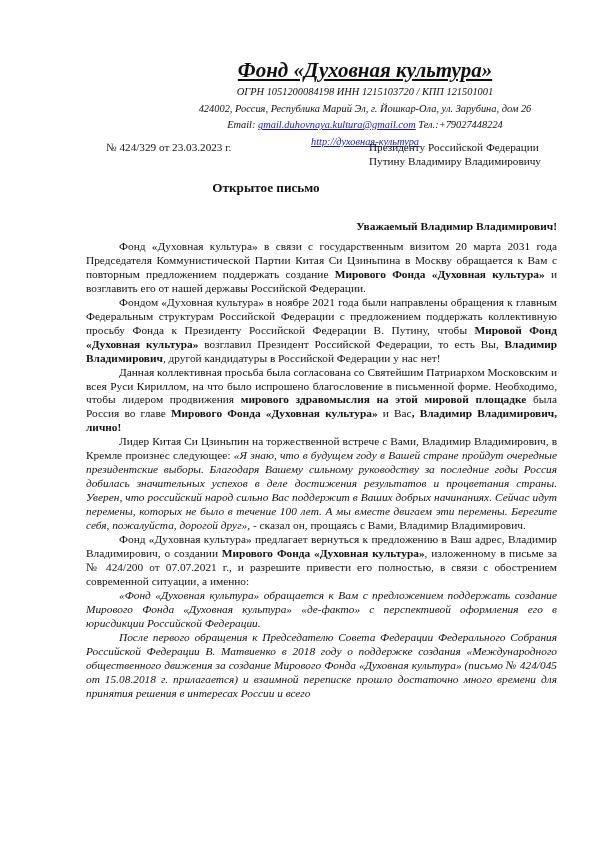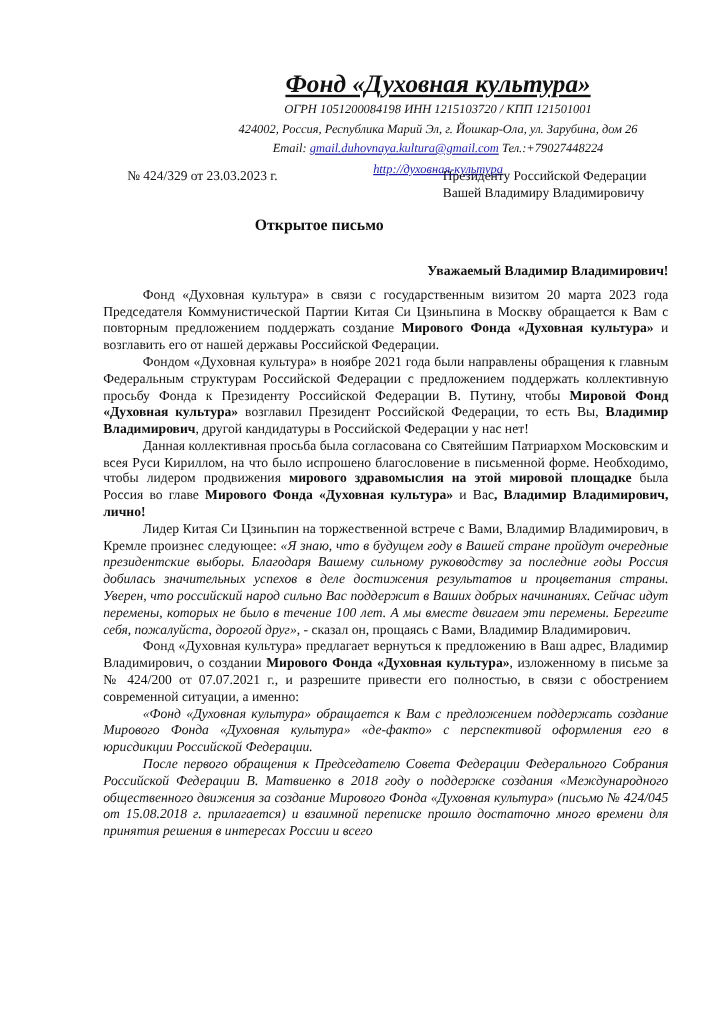--- a/index.html
+++ b/index.html
@@ -34,29 +34,29 @@
     <p class="hline">ОГРН 1051200084198 ИНН 1215103720 / КПП 121501001</p>
     <p class="hline">424002, Россия, Республика Марий Эл, г. Йошкар-Ола, ул. Зарубина, дом 26</p>
     <p class="hline"><span>Email: </span><a class="email">gmail.duhovnaya.kultura@gmail.com</a><span>  Тел.:+79027448224</span></p>
     <p class="hline"><a class="link">http://духовная-культура</a></p>
   </div>
 
   <div class="meta">
     <div class="outno">№ 424/329 от 23.03.2023 г.</div>
     <div class="addressee">
       <div>Президенту Российской Федерации</div>
-      <div>Вашей Владимиру Владимировичу</div>
+      <div>Путину Владимиру Владимировичу</div>
     </div>
   </div>
 
   <div class="letter-title">Открытое письмо</div>
   <div class="salutation">Уважаемый Владимир Владимирович!</div>
 
   <div class="body">
-    <p><span>Фонд «Духовная культура» в связи с государственным визитом 20 марта 2023 года Председателя Коммунистической Партии Китая Си Цзиньпина в Москву обращается к Вам с повторным предложением поддержать создание </span><b>Мирового Фонда «Духовная культура»</b><span> и возглавить его от нашей державы Российской Федерации.</span></p>
+    <p><span>Фонд «Духовная культура» в связи с государственным визитом 20 марта 2031 года Председателя Коммунистической Партии Китая Си Цзиньпина в Москву обращается к Вам с повторным предложением поддержать создание </span><b>Мирового Фонда «Духовная культура»</b><span> и возглавить его от нашей державы Российской Федерации.</span></p>
     <p><span>Фондом «Духовная культура» в ноябре 2021 года  были направлены обращения к главным Федеральным структурам Российской Федерации с предложением поддержать коллективную  просьбу Фонда к Президенту Российской Федерации В. Путину, чтобы </span><b>Мировой Фонд «Духовная культура»</b><span> возглавил Президент Российской Федерации, то есть Вы, </span><b>Владимир Владимирович</b><span>, другой кандидатуры в Российской Федерации у нас нет!</span></p>
     <p><span>Данная коллективная просьба была согласована со Святейшим  Патриархом Московским и всея Руси Кириллом, на что было испрошено благословение в письменной форме. Необходимо, чтобы лидером продвижения </span><b>мирового здравомыслия на этой мировой площадке</b><span> была Россия во главе </span><b>Мирового Фонда «Духовная культура»</b><span> и Вас</span><b>, Владимир Владимирович, лично!</b></p>
     <p><span>Лидер Китая Си Цзиньпин на торжественной встрече с Вами, Владимир Владимирович, в Кремле произнес следующее: </span><span class="bi">«Я знаю, что в будущем году в Вашей стране пройдут очередные президентские выборы. Благодаря Вашему сильному руководству за последние годы Россия добилась значительных успехов в деле достижения результатов и процветания страны. Уверен, что российский народ сильно Вас поддержит в Ваших добрых начинаниях. Сейчас идут перемены, которых не было в течение 100 лет. А мы вместе двигаем эти перемены. Берегите себя, пожалуйста, дорогой друг»,</span><span> - сказал он, прощаясь с Вами, Владимир Владимирович.</span></p>
     <p><span>Фонд «Духовная культура» предлагает вернуться к предложению в Ваш адрес, Владимир Владимирович, о создании </span><b>Мирового Фонда «Духовная культура»</b><span>, изложенному в письме за № 424/200 от 07.07.2021 г., и разрешите привести его полностью, в связи с обострением современной ситуации, а именно:</span></p>
     <p class="bi">«Фонд «Духовная культура» обращается к Вам с предложением поддержать создание Мирового Фонда «Духовная культура» «де-факто» с перспективой оформления его в юрисдикции Российской Федерации.</p>
     <p class="bi">После первого обращения к Председателю Совета Федерации Федерального Собрания Российской Федерации В. Матвиенко в 2018 году о поддержке создания «Международного общественного движения за создание Мирового Фонда «Духовная культура» (письмо № 424/045 от 15.08.2018 г. прилагается) и взаимной переписке прошло достаточно много времени для принятия решения в интересах России и всего</p>
   </div>
 
 </div>
 

